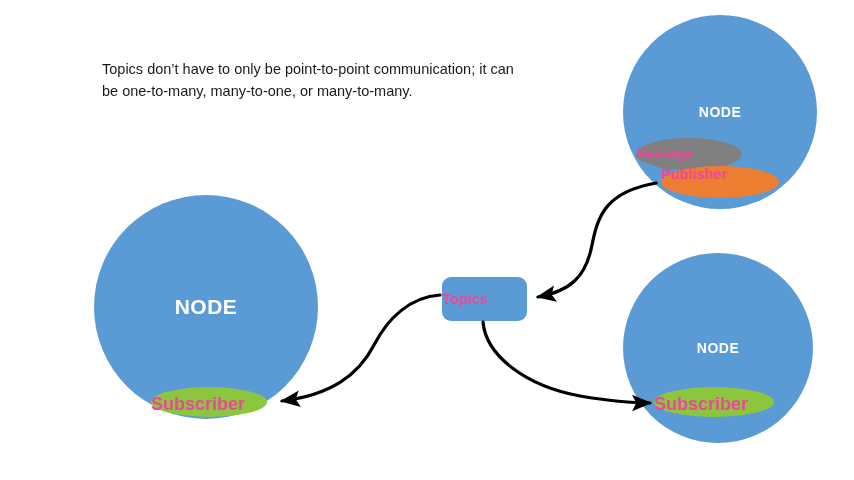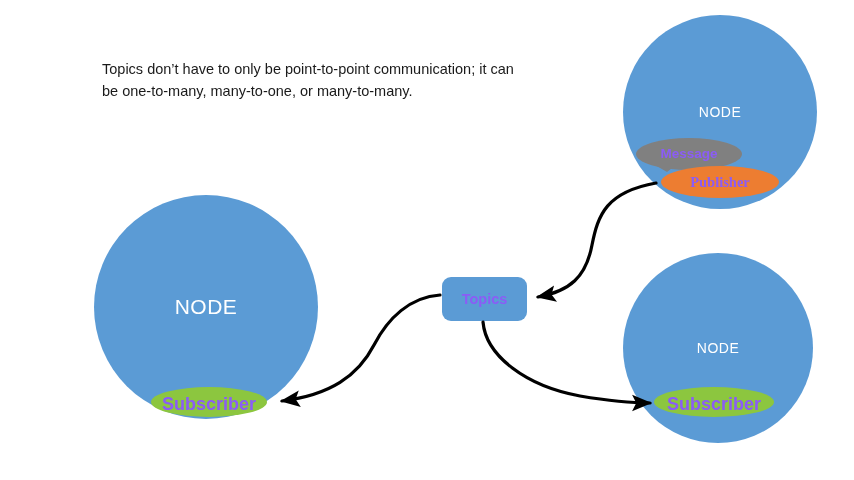--- a/index.html
+++ b/index.html
@@ -30,38 +30,37 @@
     width: 430px;
     font-family: "Liberation Sans", sans-serif;
     font-size: 14.5px;
     line-height: 22px;
     color: #1a1a1a;
     white-space: pre-line;
   }
   .node-label {
     position: absolute;
     color: #ffffff;
-    font-weight: normal;
+    font-weight: bold;
     font-family: "Liberation Sans", sans-serif;
     text-align: center;
     letter-spacing: 0.5px;
     pointer-events: none;
   }
   .node-label.big {
     font-size: 21px;
   }
   .node-label.small {
     font-size: 14px;
   }
   .shape-label {
     position: absolute;
-    color: #8b5cf6;
+    color: #ec4899;
     font-weight: bold;
     font-family: "Liberation Sans", sans-serif;
-    text-align: center;
     pointer-events: none;
   }
   .lbl-topic { font-size: 14.5px; }
   .lbl-message { font-size: 13.5px; }
   .lbl-publisher { font-size: 14.5px; }
   .lbl-subscriber { font-size: 18px; }
 </style>
 </head>
 <body>
 
@@ -105,19 +104,19 @@
   <div class="node-label big" style="left:106px; top:295px; width:120px;">NODE</div>
 
   <div class="node-label small" style="left:620px; top:104px; width:120px;">NODE</div>
 
   <div class="node-label small" style="left:618px; top:340px; width:120px;">NODE</div>
 
   <div class="shape-label lbl-topic" style="left:402px; top:291px; width:85px;">Topics</div>
 
   <div class="shape-label lbl-message" style="left:596px; top:146px; width:106px;">Message</div>
 
-  <div class="shape-label lbl-publisher" style="left:621px; top:174px; width:118px;font-family:Liberation Serif, serif;">Publisher</div>
+  <div class="shape-label lbl-publisher" style="left:621px; top:166px; width:118px;">Publisher</div>
 
   <div class="shape-label lbl-subscriber" style="left:111px; top:394px; width:116px;">Subscriber</div>
 
   <div class="shape-label lbl-subscriber" style="left:614px; top:394px; width:120px;">Subscriber</div>
 
 </div>
 
 </body></html>

